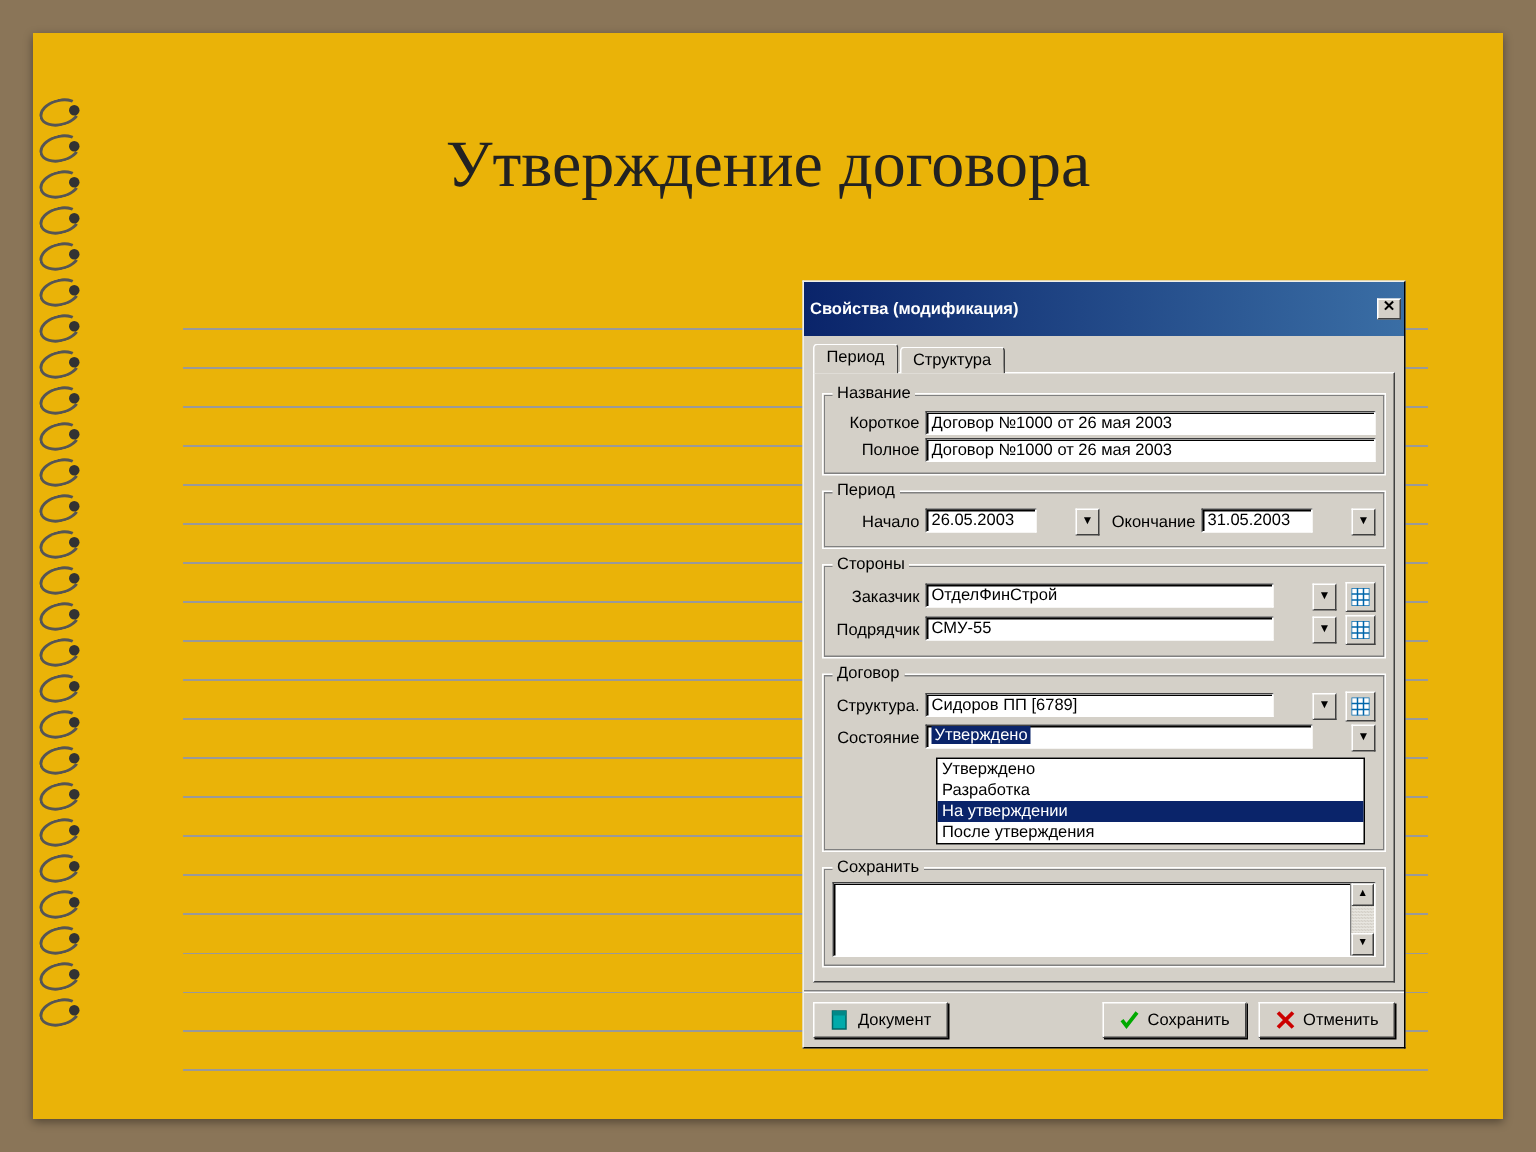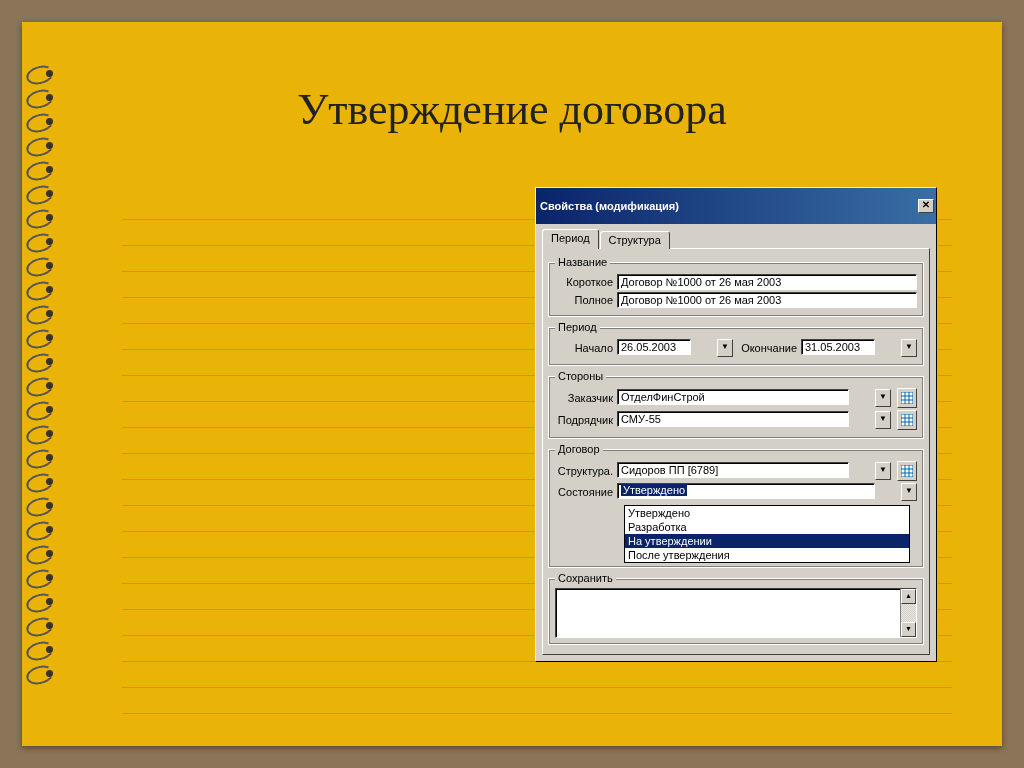--- a/index.html
+++ b/index.html
@@ -379,15 +379,37 @@
               <div class="scroll">
                 <div class="arrow">▲</div>
                 <div class="track"></div>
                 <div class="arrow">▼</div>
               </div>
             </div>
           </fieldset>
 
         </div>
       </div>
+      <div class="btnbar">
+        <button class="winbtn">
+          <svg width="14" height="14" viewBox="0 0 14 14">
+              <rect x="2" y="1" width="9" height="12" fill="#0aa" stroke="#066"></rect>
+              <rect x="2" y="1" width="9" height="3" fill="#088"></rect>
+            </svg>
+          <span>Документ</span>
+        </button>
+        <div class="spacer"></div>
+        <button class="winbtn">
+          <svg width="14" height="14" viewBox="0 0 14 14">
+              <path d="M2 7 L5 11 L12 2" stroke="#0a0" stroke-width="2.5" fill="none"></path>
+            </svg>
+          <span>Сохранить</span>
+        </button>
+        <button class="winbtn">
+          <svg width="14" height="14" viewBox="0 0 14 14">
+              <path d="M2 2 L12 12 M12 2 L2 12" stroke="#c00" stroke-width="2.5"></path>
+            </svg>
+          <span>Отменить</span>
+        </button>
+      </div>
     </div>
   </div>
 </div>
 
 </body></html>

